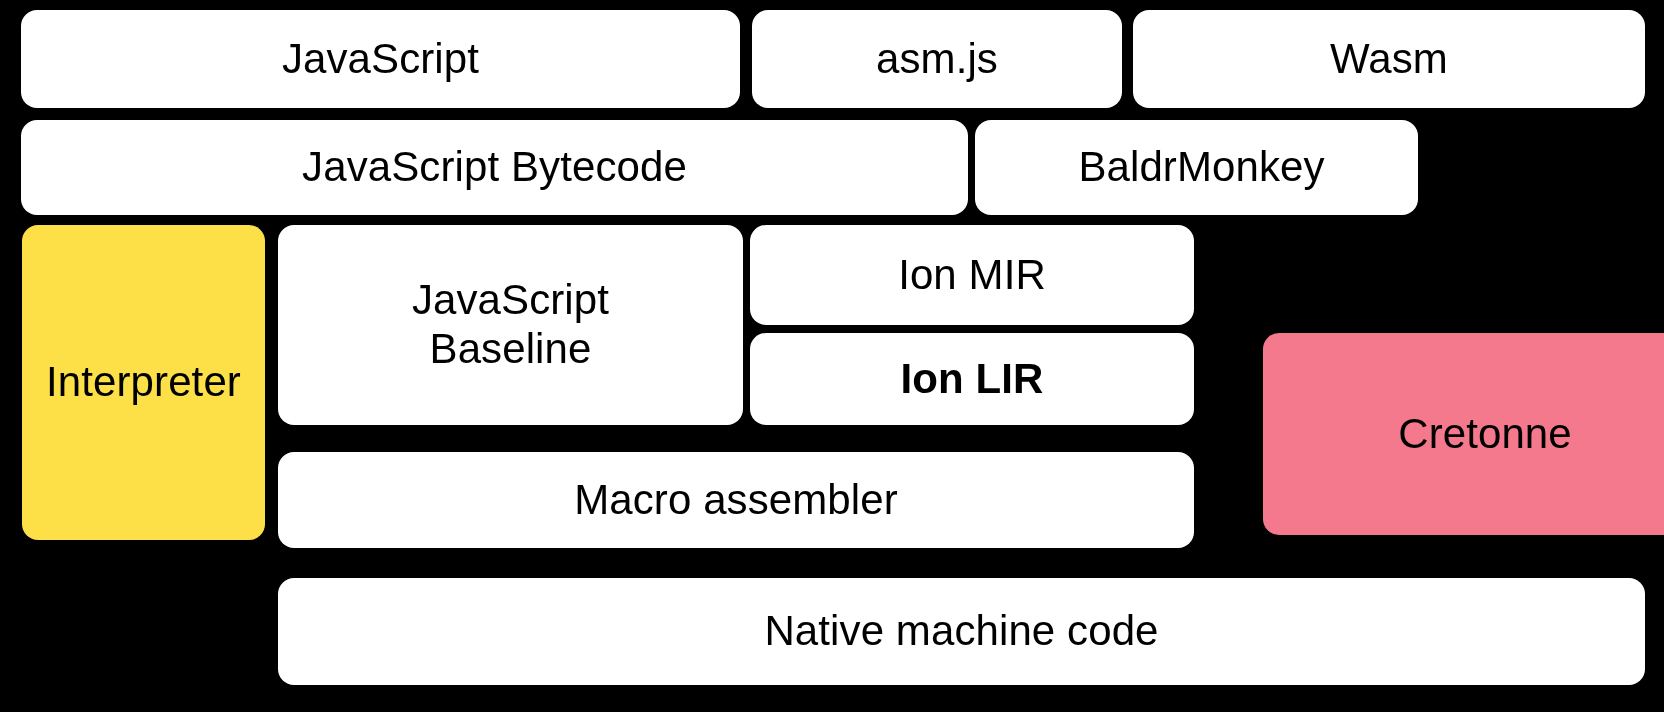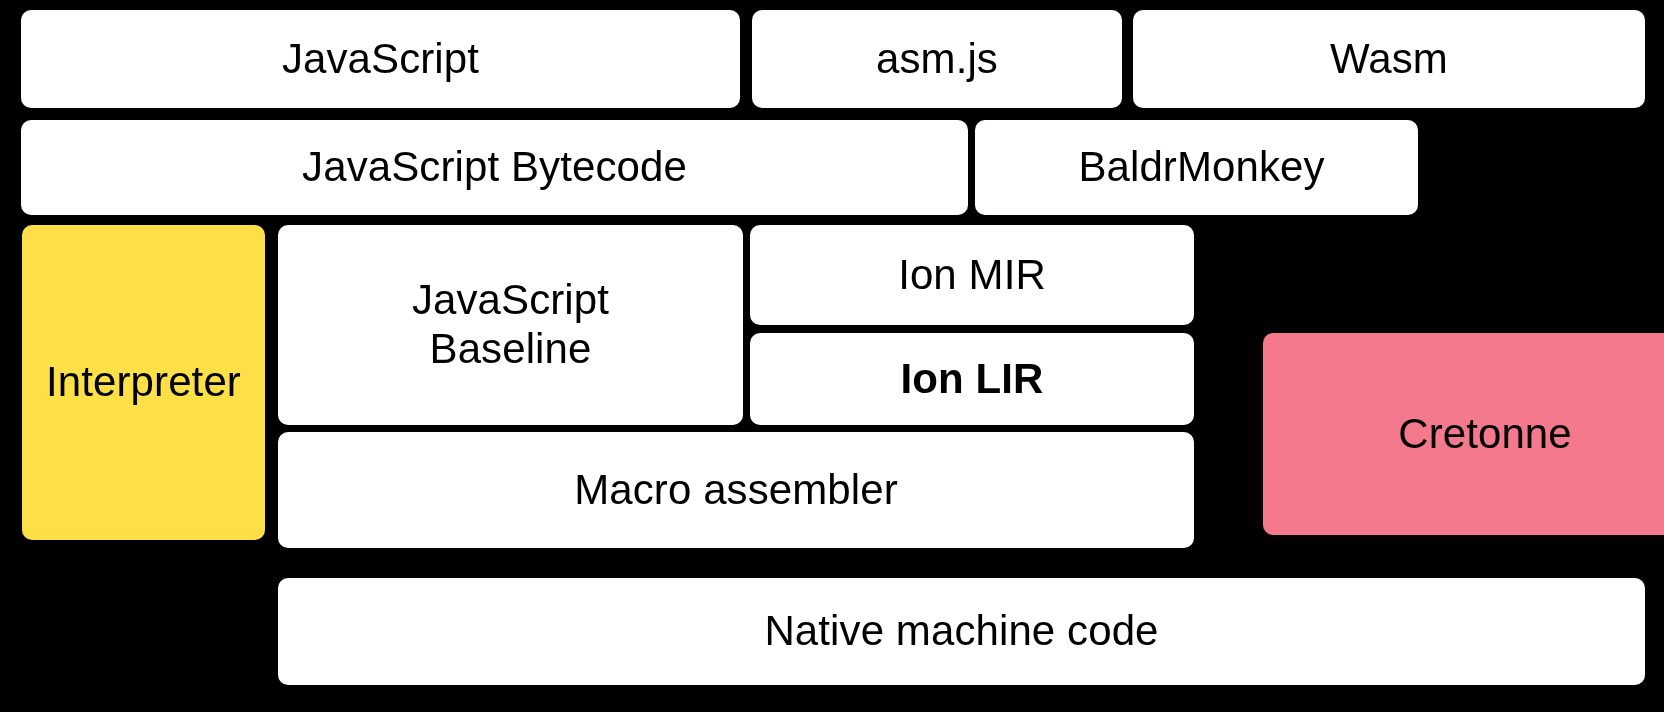--- a/index.html
+++ b/index.html
@@ -11,21 +11,21 @@
     position: relative;
     width: 1664px;
     height: 712px;
     background: #000000;
     overflow: hidden;
     font-family: "Liberation Sans", sans-serif;
   }
   .node {
     position: absolute;
     box-sizing: border-box;
-    border-radius: 10px;
+    border-radius: 16px;
     display: flex;
     align-items: center;
     justify-content: center;
     text-align: center;
     color: #000000;
     font-size: 42px;
     line-height: 1.16;
     font-weight: 400;
     letter-spacing: 0.1px;
     white-space: pre-line;
@@ -55,17 +55,17 @@
 
   <div class="node fill-white" style="left:278px; top:225px; width:465px; height:200px;">JavaScript
 Baseline</div>
 
   <div class="node fill-green" style="left:750px; top:225px; width:444px; height:100px;">Ion MIR</div>
 
   <div class="node fill-green" style="left:750px; top:333px; width:444px; height:92px;font-weight:bold;">Ion LIR</div>
 
   <div class="node fill-pink" style="left:1263px; top:333px; width:444px; height:202px;">Cretonne</div>
 
-  <div class="node fill-white" style="left:278px; top:432px; width:916px; height:116px;">Macro assembler</div>
+  <div class="node fill-white" style="left:278px; top:452px; width:916px; height:96px;">Macro assembler</div>
 
   <div class="node fill-white" style="left:278px; top:578px; width:1367px; height:107px;">Native machine code</div>
 
 </div>
 
 </body></html>

